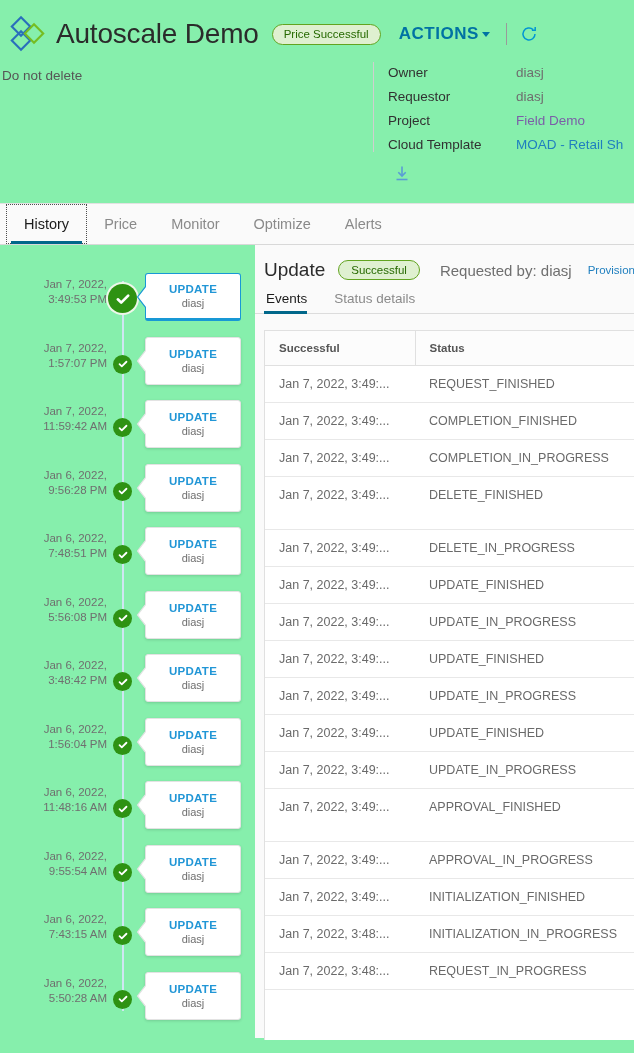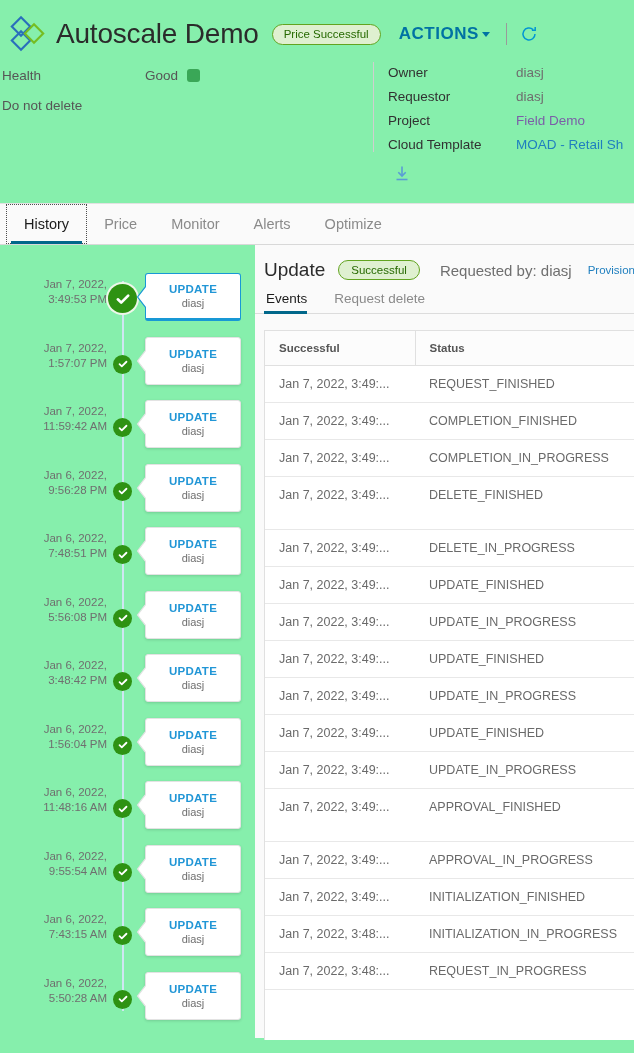--- a/index.html
+++ b/index.html
@@ -143,27 +143,20 @@
     <div class="refresh-ic">
       <svg width="18" height="18" viewBox="0 0 18 18" fill="none" stroke="#0095d3" stroke-width="1.5">
         <path d="M15 9a6 6 0 1 1-1.9-4.4"></path>
         <path d="M15.2 2v3.3h-3.3"></path>
       </svg>
     </div>
   </div>
 
   <div class="summary">
     <div class="left-sum">
-      <div class="row-kv">
-        <div class="k">Health</div>
-        <div class="v">
-          <span>Good</span>
-          <span class="health-dot"></span>
-        </div>
-      </div>
       <div class="dnd">Do not delete</div>
     </div>
 
     <div class="sep-v"></div>
 
     <div class="right-sum">
       <div class="rrow">
         <div class="rk">Owner</div>
         <div class="rv">diasj</div>
       </div>
@@ -195,24 +188,24 @@
     <div class="tab active">
         <span>History</span>
       </div>
     <div class="tab">
         <span>Price</span>
       </div>
     <div class="tab">
         <span>Monitor</span>
       </div>
     <div class="tab">
+        <span>Optimize</span>
+      </div>
+    <div class="tab">
         <span>Alerts</span>
-      </div>
-    <div class="tab">
-        <span>Optimize</span>
       </div>
   </div>
 
   <div class="body">
 
     <div class="timeline">
       <div class="tl-axis"></div>
       <div id="tl-items">
           <div class="tl-item sel" style="top: 24px;">
             <div class="tl-date">
@@ -460,21 +453,21 @@
     <div class="detail">
       <div class="d-head">
         <div class="d-title">Update</div>
         <div class="d-badge">Successful</div>
         <div class="d-req">Requested by: diasj</div>
         <div class="d-link">Provisioni</div>
       </div>
 
       <div class="d-tabs">
         <div class="d-tab active"><span>Events</span></div>
-        <div class="d-tab"><span>Request delete</span></div>
+        <div class="d-tab"><span>Status details</span></div>
       </div>
 
       <div class="tbl-wrap">
         <table class="tbl">
           <thead>
             <tr>
               <th class="c1">Successful</th>
               <th>Status</th>
             </tr>
           </thead>

